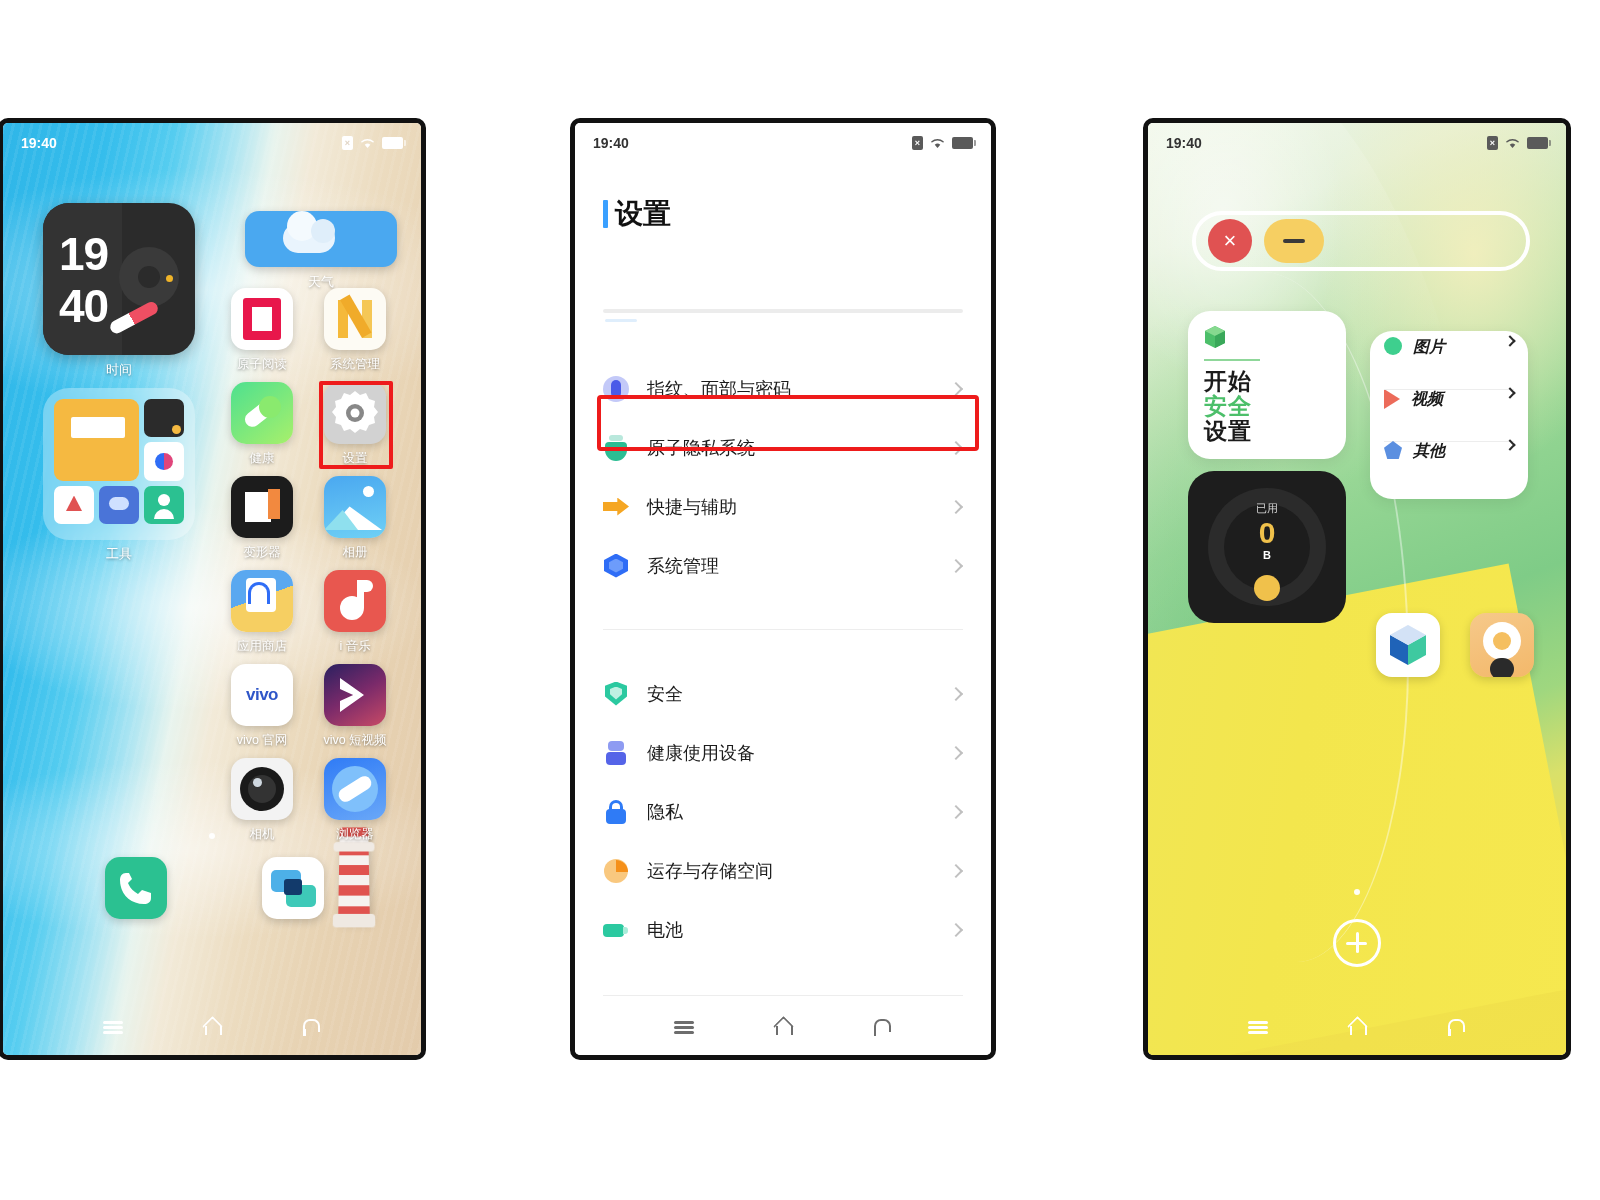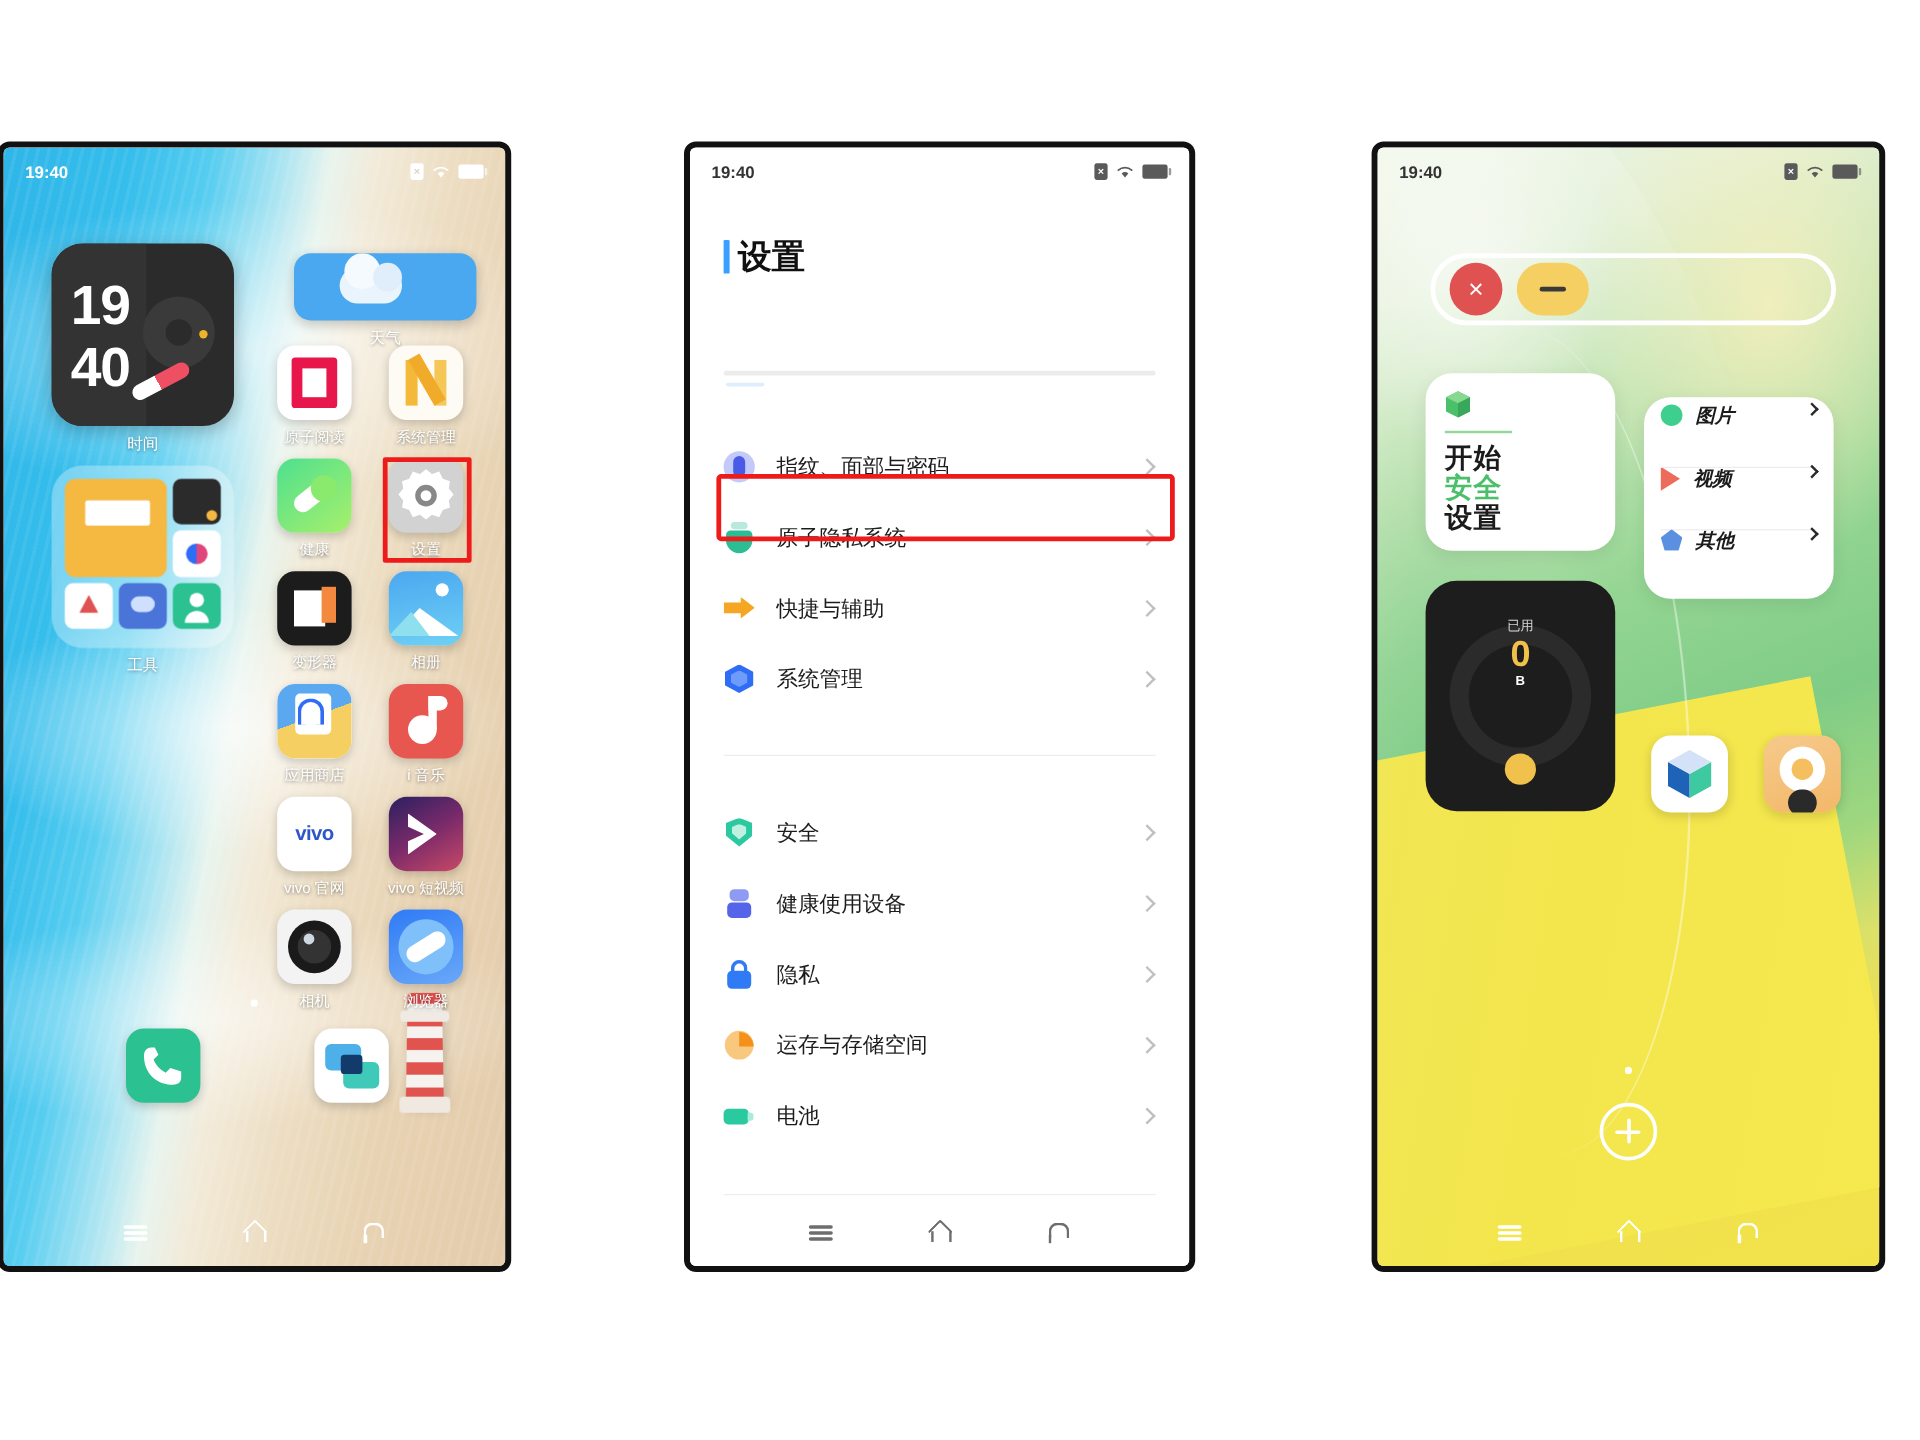--- a/index.html
+++ b/index.html
@@ -331,22 +331,22 @@
     font-style:italic;
   }
   .trow + .trow::before{
     content:""; position:absolute; left:14px; right:14px; top:0; height:1px; background:#ededed;
   }
   .trow .tl{ font-size:16px; font-weight:bold; color:#1b1b1b; flex:1; }
   .trow .tc{ width:8px; height:8px; border-right:2.2px solid #2a2a2a; border-top:2.2px solid #2a2a2a;
              transform:rotate(45deg); }
 
   .card-usage{
-    position:absolute; left:40px; top:348px; width:158px; height:192px;
-    background:#1d1d1d; border-radius:26px; overflow:hidden;margin-top:13px;
+    position:absolute; left:40px; top:348px; width:158px; height:152px;
+    background:#1d1d1d; border-radius:26px; overflow:hidden;
   }
   .ring{
     position:absolute; left:50%; top:50%; width:118px; height:118px;
     margin:-59px 0 0 -59px; border-radius:50%; background:#2b2b2b;
   }
   .ring::after{
     content:""; position:absolute; left:50%; top:50%; width:86px; height:86px;
     margin:-43px 0 0 -43px; border-radius:50%; background:#1d1d1d;
   }
   .usage-txt{ position:absolute; left:0; right:0; top:30px; text-align:center; z-index:2; }

